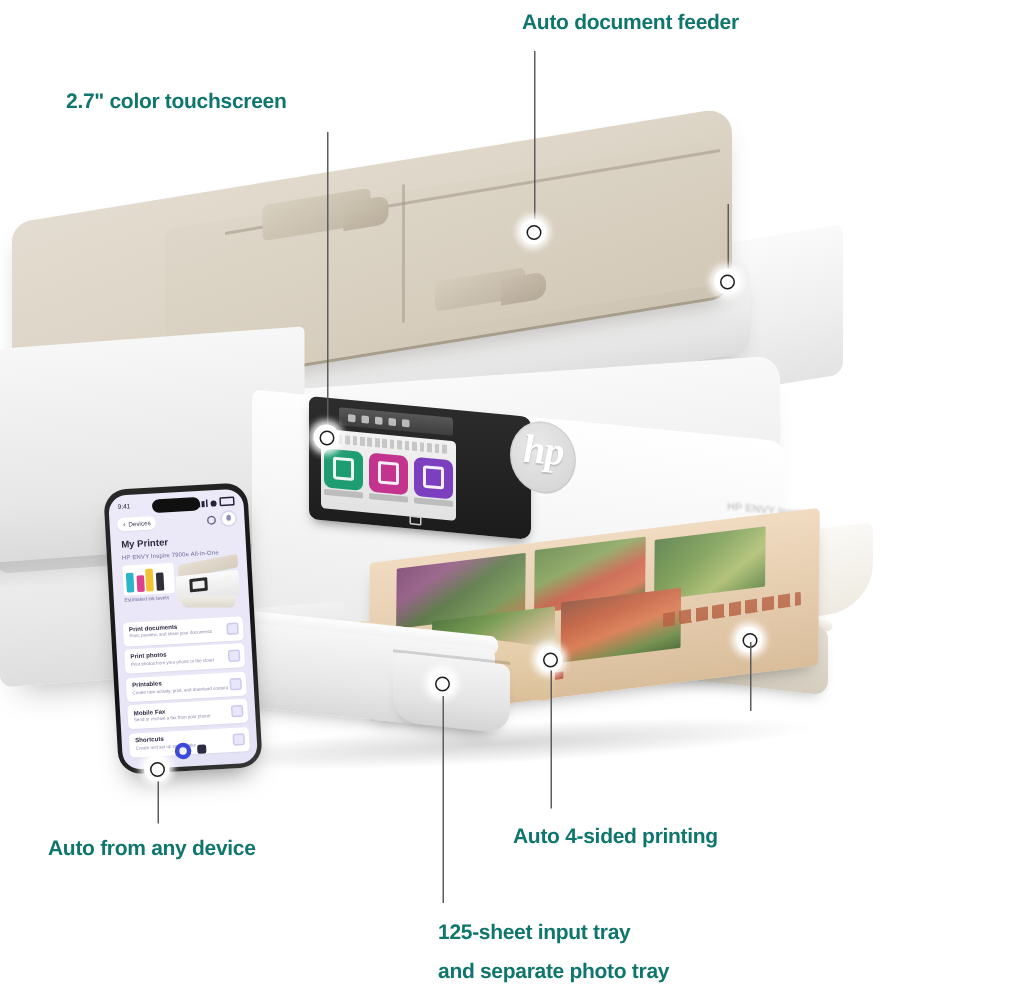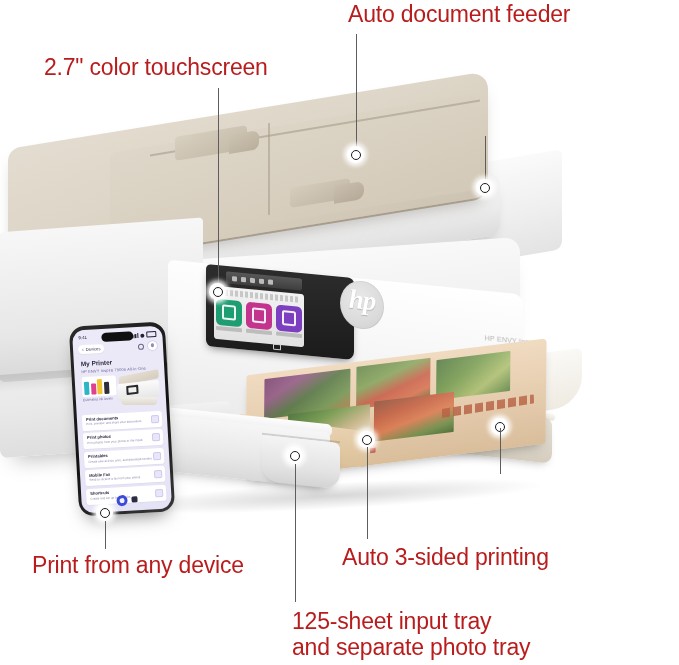--- a/index.html
+++ b/index.html
@@ -7,26 +7,26 @@
     width:679px;height:665px;position:relative;overflow:hidden;
     font-family:"Liberation Sans","DejaVu Sans",sans-serif;
     color:#111111;
   }
   #stage{position:absolute;inset:0;width:679px;height:665px;overflow:hidden;background:#fff;}
 
   
   .callout-label{
     position:absolute;
     font-family:"Liberation Sans","DejaVu Sans",sans-serif;
-    font-size:23px;
+    font-size:14px;
     line-height:25px;
     letter-spacing:-0.2px;
-    color:#b91c1c;
+    color:#0f766e;
     white-space:pre;
-    font-weight:400;
+    font-weight:700;
   }
   .callout-line{position:absolute;background:#5d5d5d;width:1.3px;}
   .marker{
     position:absolute;width:17px;height:17px;border-radius:50%;
     background:#ffffff;
     box-shadow:0 0 4px 3px rgba(255,255,255,0.85);
   }
   .marker::after{
     content:"";position:absolute;left:3.5px;top:3.5px;width:10px;height:10px;
     border-radius:50%;border:1.6px solid #1c1c1c;box-sizing:border-box;
@@ -550,24 +550,24 @@
   <div class="marker" style="left:209px;top:283px;"></div>
 
   <div class="callout-line" style="left:485px;top:136px;height:44px;"></div>
   <div class="marker" style="left:476px;top:179px;"></div>
 
   <div class="marker" style="left:491px;top:418px;"></div>
   <div class="callout-line" style="left:500px;top:428px;height:46px;"></div>
 
   <div class="marker" style="left:358px;top:431px;"></div>
   <div class="callout-line" style="left:367px;top:447px;height:92px;"></div>
-  <div class="callout-label" style="left:342px;top:545px;">Auto 3-sided printing</div>
+  <div class="callout-label" style="left:342px;top:545px;">Auto 4-sided printing</div>
 
   <div class="marker" style="left:286px;top:447px;"></div>
   <div class="callout-line" style="left:295px;top:464px;height:138px;"></div>
   <div class="callout-label" style="left:292px;top:608px;line-height:26px;">125-sheet input tray
 and separate photo tray</div>
 
   <div class="marker" style="left:96px;top:504px;"></div>
   <div class="callout-line" style="left:105px;top:521px;height:28px;"></div>
-  <div class="callout-label" style="left:32px;top:553px;">Print from any device</div>
+  <div class="callout-label" style="left:32px;top:553px;">Auto from any device</div>
 
 </div>
 
 </body></html>

